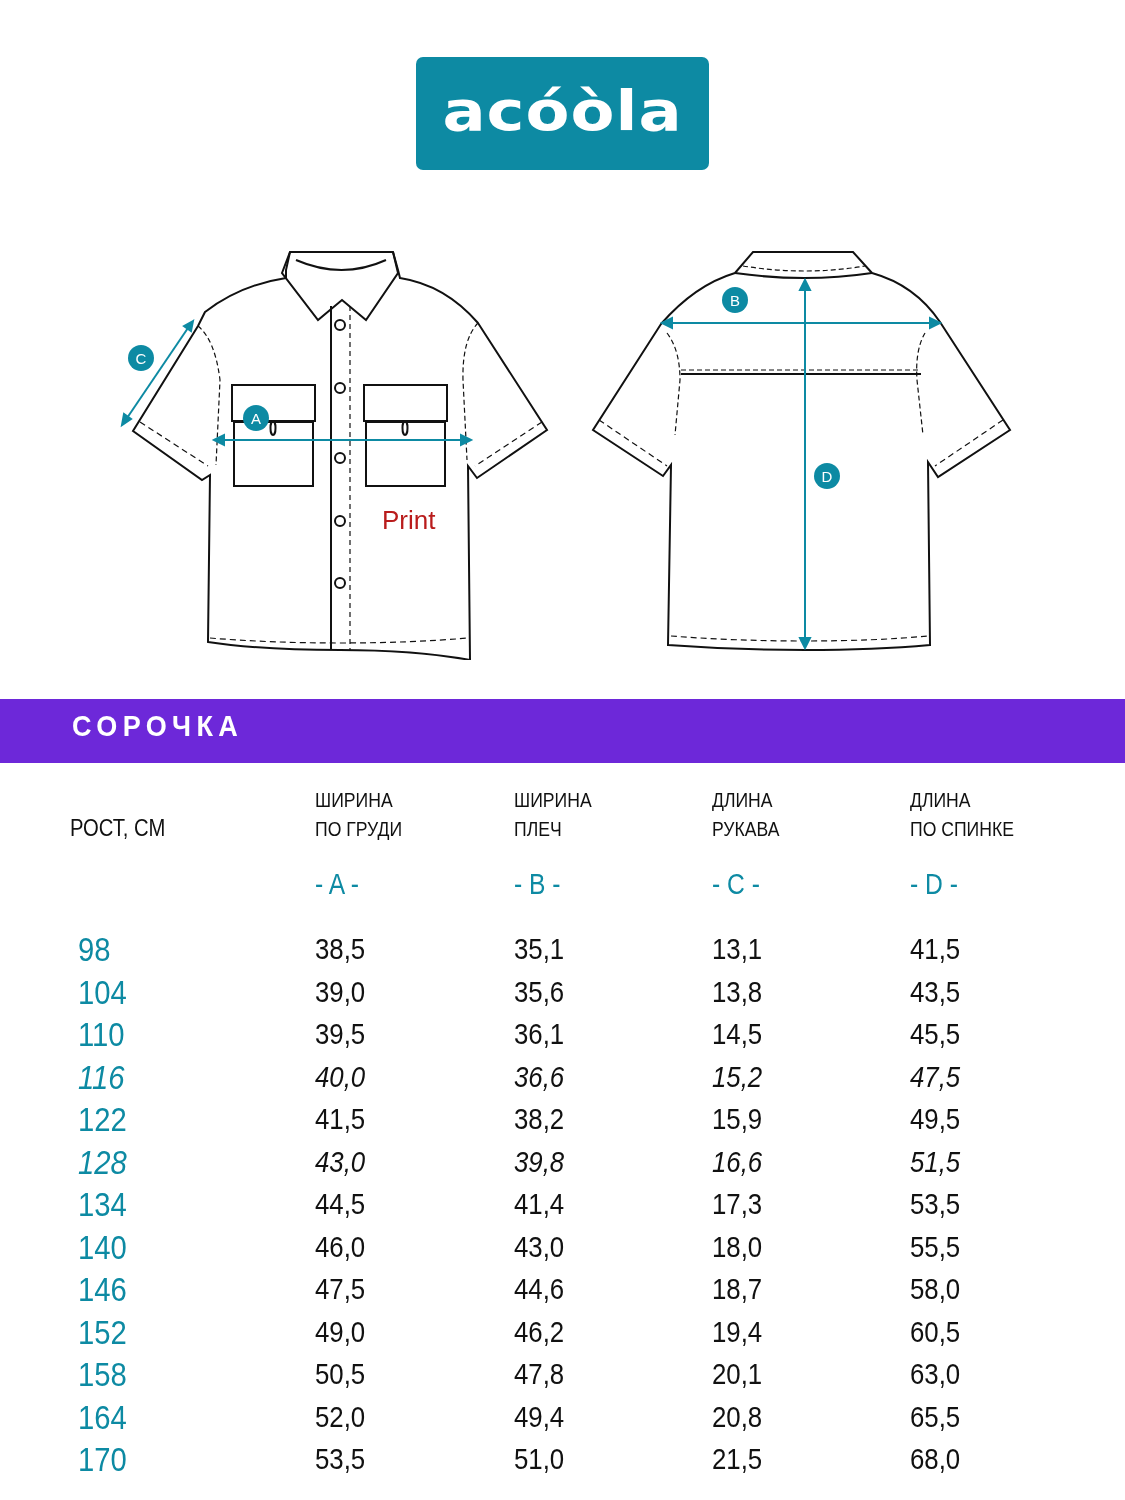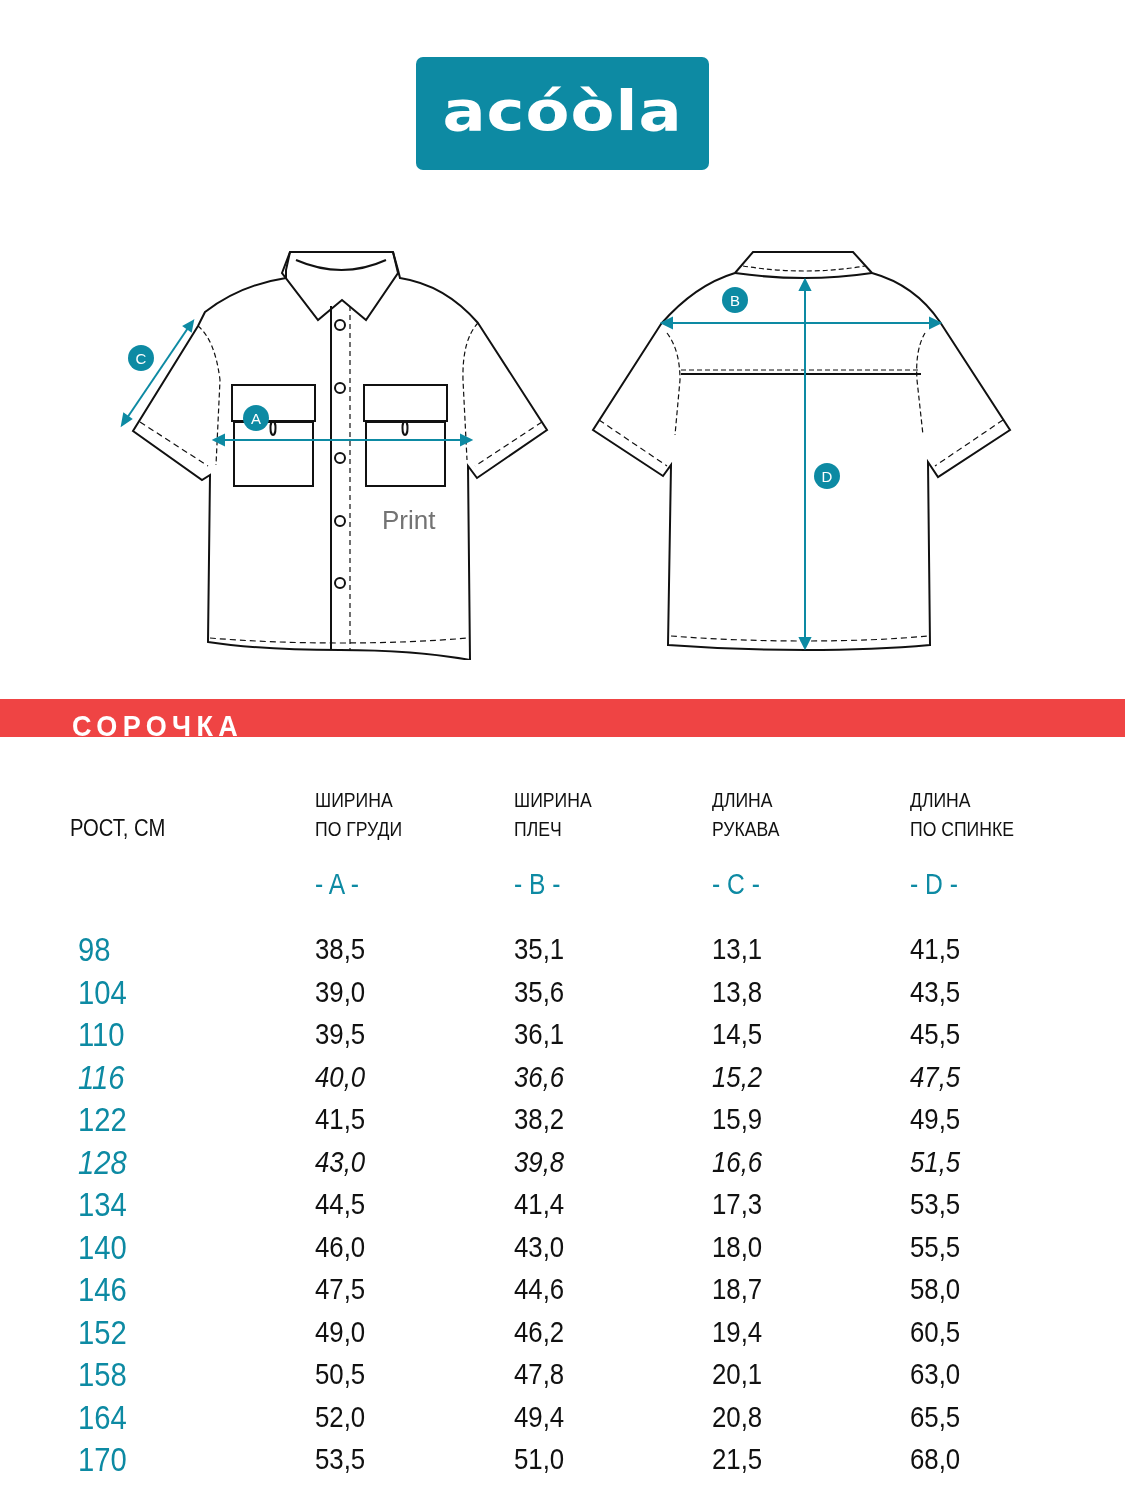--- a/index.html
+++ b/index.html
@@ -15,26 +15,26 @@
     }
     .logo-text {
       color: #ffffff; font-weight: bold; font-size: 64px; letter-spacing: 1px;
       font-family: "DejaVu Sans", sans-serif; line-height: 1; margin-top: -6px;
       transform: scaleY(0.85);
     }
     .drawing { position: absolute; }
     .front { left: 110px; top: 240px; width: 450px; height: 420px; }
     .back  { left: 585px; top: 240px; width: 430px; height: 420px; }
     .print-label {
-      position: absolute; left: 382px; top: 505px; font-size: 26px; color: #737373;
+      position: absolute; left: 382px; top: 505px; font-size: 26px; color: #b91c1c;
       font-family: "Liberation Sans", sans-serif;
     }
     .band {
-      position: absolute; left: 0; top: 699px; width: 1125px; height: 38px;
-      background: #ef4444;
+      position: absolute; left: 0; top: 699px; width: 1125px; height: 64px;
+      background: #6d28d9;
     }
     .band-title {
       position: absolute; left: 72px; top: 10px; color: #fff; font-weight: bold;
       font-size: 30px; letter-spacing: 6px; font-family: "Liberation Sans", sans-serif;
       transform: scaleX(0.9); transform-origin: left center;
     }
     .col-head {
       position: absolute; font-size: 20px; line-height: 29px; color: #111;
       font-family: "Liberation Sans Narrow", "Liberation Sans", sans-serif;
       transform: scaleX(0.88); transform-origin: left top;

